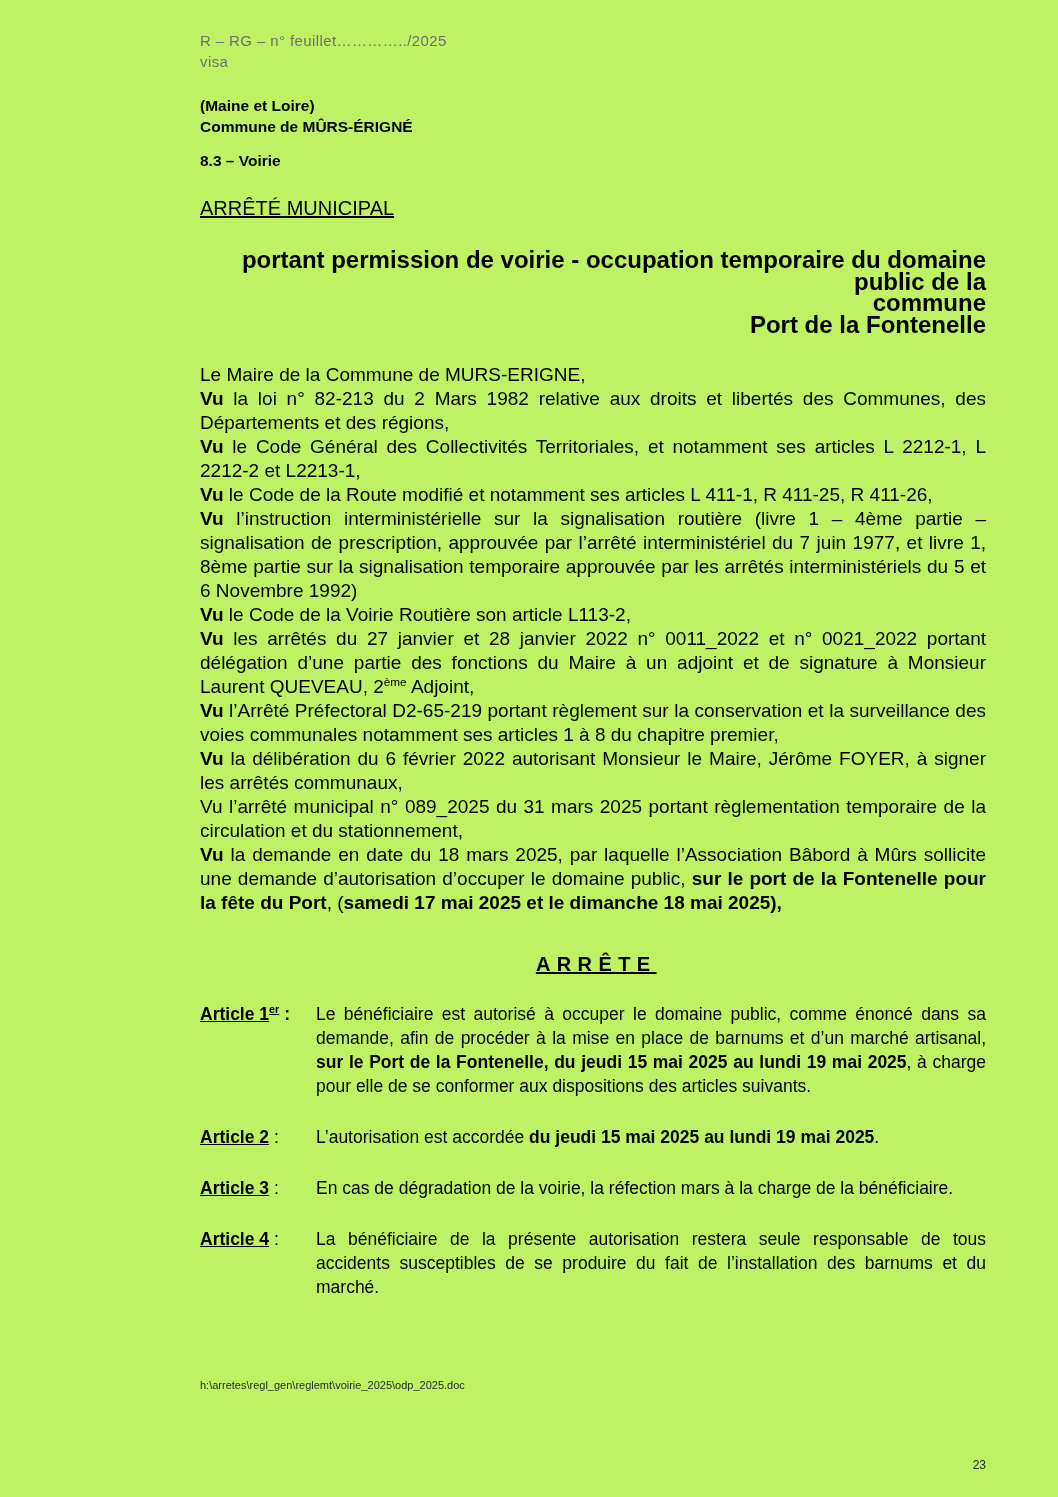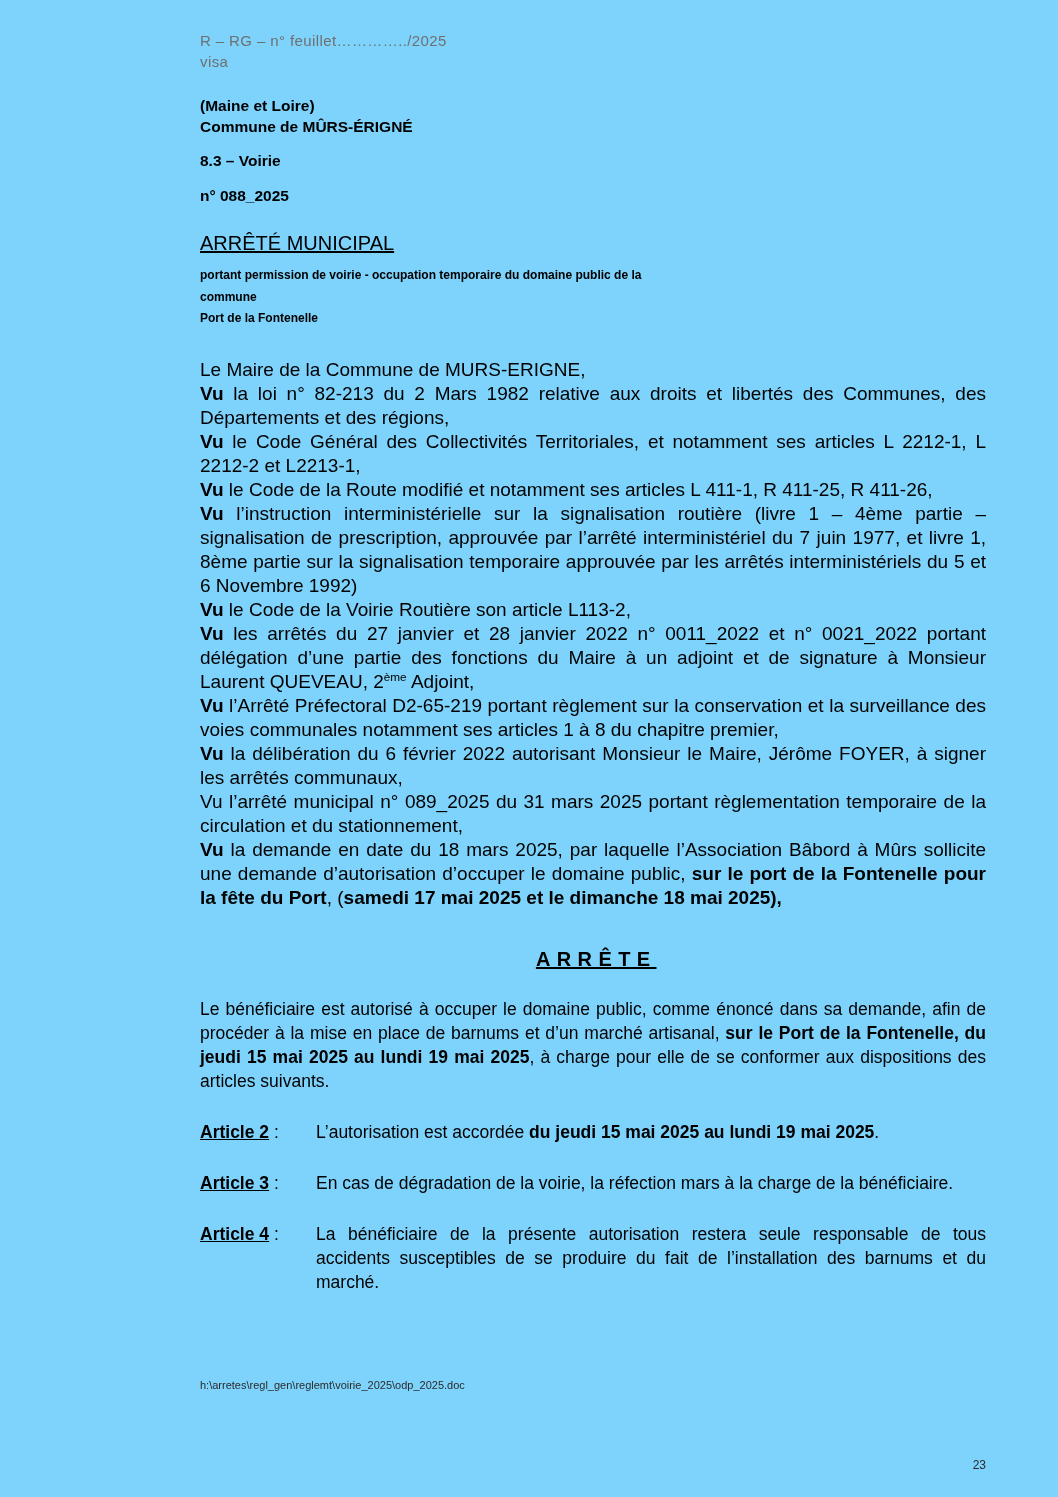--- a/index.html
+++ b/index.html
@@ -4,21 +4,21 @@
 <style>
   html, body { margin: 0; padding: 0; }
   body {
     width: 1058px; height: 1497px;
     background: #ffffff;
     font-family: "Liberation Sans", sans-serif;
     color: #000;
     position: relative;
     overflow: hidden;
   }
-  .page { position: absolute; inset: 0; background: #7dd3fc; }
+  .page { position: absolute; inset: 0; background: #bef264; }
   .content {
     position: absolute;
     left: 200px;
     width: 786px;
     top: 0;
   }
   .corner-block {
     margin-top: 30px;
     font-size: 15px;
     line-height: 21px;
@@ -34,24 +34,24 @@
   .category-line { margin-top: 15px; font-weight: bold; font-size: 15.5px; }
   .docnum-line  { margin-top: 17px; font-weight: bold; font-size: 15.5px; }
   .doc-title {
     margin: 27px 0 0 0;
     text-align: left;
     font-size: 20px;
     font-weight: normal;
   }
   .doc-title .u-span { text-decoration: underline; }
   .doc-subtitle {
-    margin-top: 10px;
-    text-align: left;
+    margin-top: 29px;
+    text-align: right;
     font-weight: bold;
-    font-size: 12px;
+    font-size: 24px;
     line-height: 21.5px;
   }
   .body-text {
     margin-top: 28px;
     font-size: 19px;
     line-height: 24px;
     text-align: justify;
   }
   .body-text p { margin: 0; }
   .b { font-weight: bold; }
@@ -97,21 +97,20 @@
       <div>R – RG – n° feuillet…………../2025</div>
       <div>visa</div>
     </div>
 
     <div class="commune-block">
       <div>(Maine et Loire)</div>
       <div>Commune de MÛRS-ÉRIGNÉ</div>
     </div>
 
     <div class="category-line">8.3 – Voirie</div>
-    <div class="docnum-line">n° 088_2025</div>
 
     <h1 class="doc-title"><span class="u-span">ARRÊTÉ MUNICIPAL</span></h1>
 
     <div class="doc-subtitle">
       <div>portant permission de voirie - occupation temporaire du domaine public de la</div>
       <div>commune</div>
       <div>Port de la Fontenelle</div>
     </div>
 
     <div class="body-text">
@@ -125,20 +124,21 @@
       <p><span class="b">Vu</span><span> l’Arrêté Préfectoral D2-65-219 portant règlement sur la conservation et la surveillance des voies communales notamment ses articles 1 à 8 du chapitre premier,</span></p>
       <p><span class="b">Vu</span><span> la délibération du 6 février 2022 autorisant Monsieur le Maire, Jérôme FOYER, à signer les arrêtés communaux,</span></p>
       <p><span>Vu l’arrêté municipal n° 089_2025 du 31 mars 2025 portant règlementation temporaire de la circulation et du stationnement,</span></p>
       <p><span class="b">Vu</span><span> la demande en date du 18 mars 2025, par laquelle l’Association Bâbord à Mûrs sollicite une demande d’autorisation d’occuper le domaine public, </span><span class="b">sur le port de la Fontenelle pour la fête du Port</span><span>, (</span><span class="b">samedi 17 mai 2025 et le dimanche 18 mai 2025),</span></p>
     </div>
 
     <h2 class="section-heading"><span class="u-span">ARRÊTE</span></h2>
 
     <div class="articles">
       <div class="article-row">
+        <div class="article-label"><span class="b u">Article 1</span><sup class="b u">er</sup><span class="b"> :</span></div>
         <div class="article-text"><span>Le bénéficiaire est autorisé à occuper le domaine public, comme énoncé dans sa demande, afin de procéder à la mise en place de barnums et d’un marché artisanal, </span><span class="b">sur le Port de la Fontenelle, du jeudi 15 mai 2025 au lundi 19 mai 2025</span><span>, à charge pour elle de se conformer aux dispositions des articles suivants.</span></div>
       </div>
       <div class="article-row">
         <div class="article-label"><span class="b u">Article 2</span><span> :</span></div>
         <div class="article-text"><span>L’autorisation est accordée </span><span class="b">du jeudi 15 mai 2025 au lundi 19 mai 2025</span><span>.</span></div>
       </div>
       <div class="article-row">
         <div class="article-label"><span class="b u">Article 3</span><span> :</span></div>
         <div class="article-text"><span>En cas de dégradation de la voirie, la réfection mars à la charge de la bénéficiaire.</span></div>
       </div>

